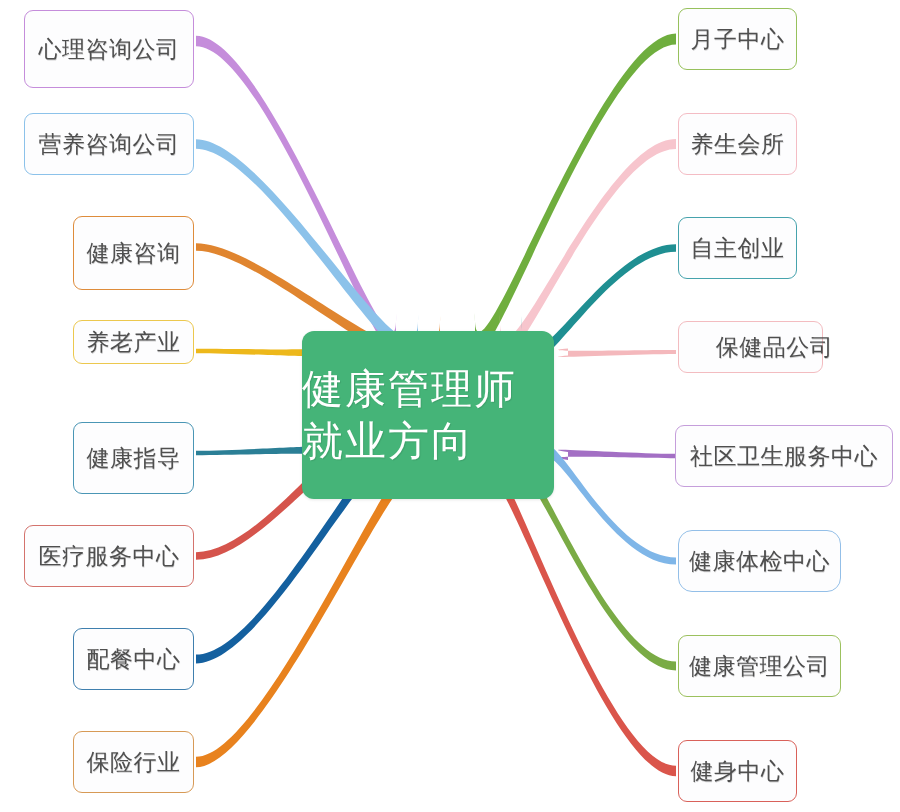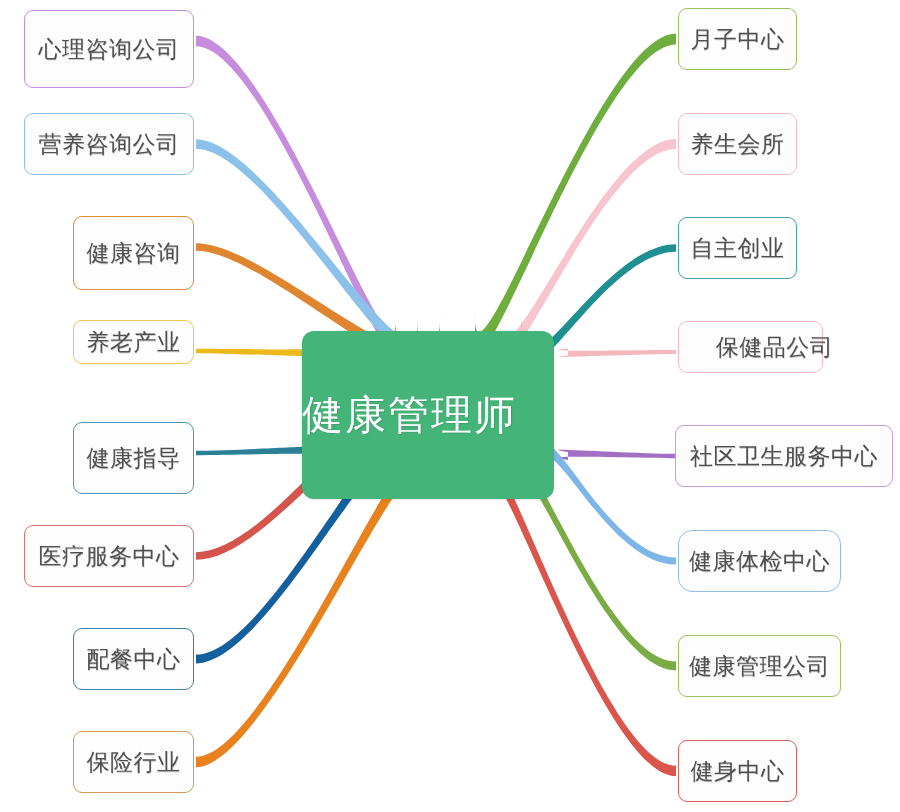--- a/index.html
+++ b/index.html
@@ -144,15 +144,16 @@
       <div class="node" style="left: 678px; top: 635px; width: 163px; height: 62px; border-color: rgb(156, 193, 94);">
         <span class="node-label">健康管理公司</span>
       </div>
       <div class="node" style="left: 678px; top: 740px; width: 119px; height: 62px; border-color: rgb(217, 97, 90);">
         <span class="node-label">健身中心</span>
       </div>
     </div>
 
   <div id="center-node">
     <div class="center-line">健康管理师</div>
+    <div class="center-line">就业方向</div>
   </div>
 
 </div>
 
 </body></html>

